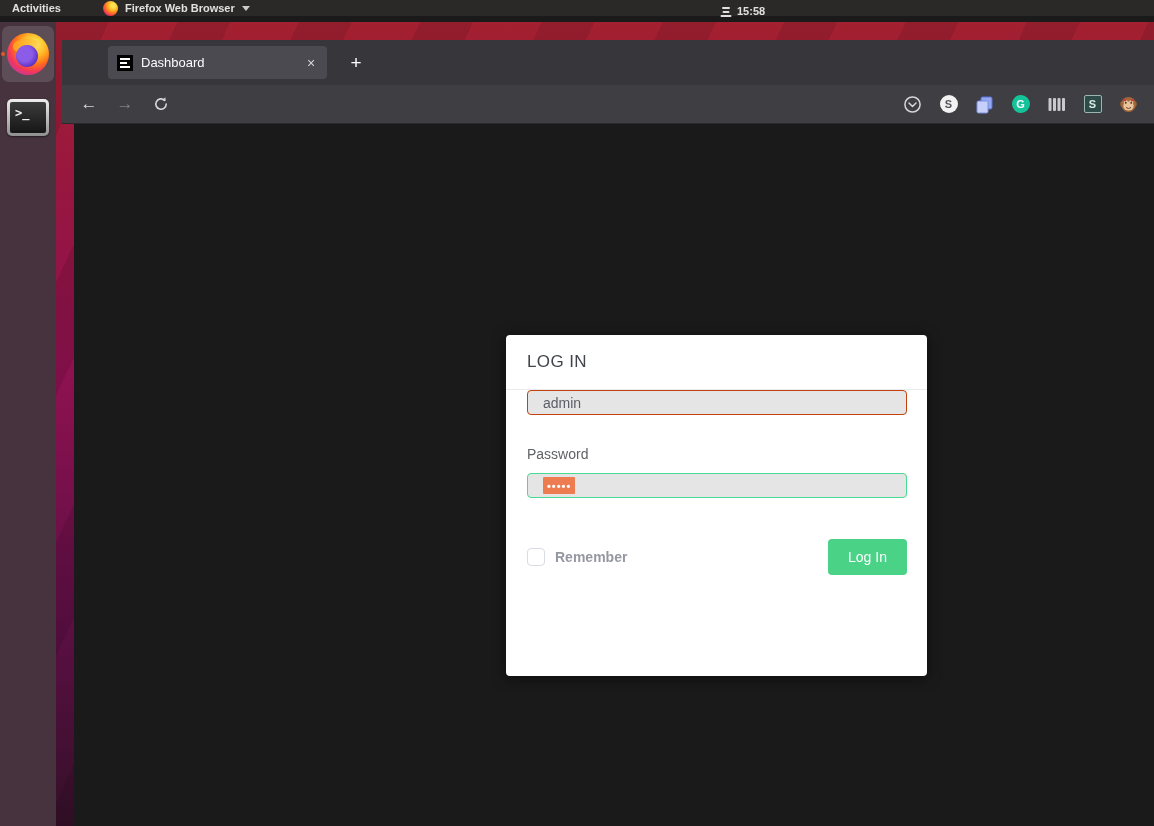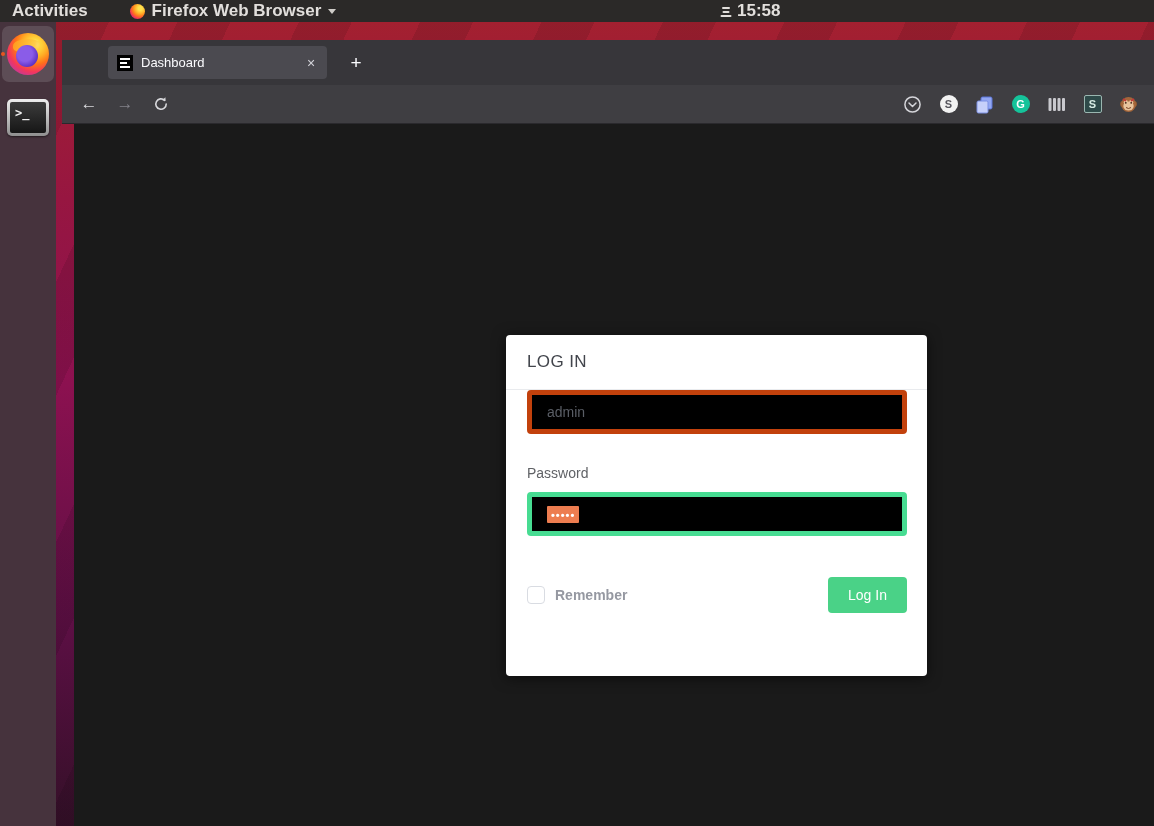--- a/index.html
+++ b/index.html
@@ -1,23 +1,23 @@
 <!DOCTYPE html>
 <html><head>
 <meta charset="utf-8">
 <style>
   * { margin:0; padding:0; box-sizing:border-box; }
   html,body { width:1154px; height:826px; overflow:hidden; }
   body { position:relative; background:#1a1a1a; font-family:"Liberation Sans", sans-serif; }
 
   
-  .top-bar { position:absolute; left:0; top:0; width:1154px; height:22px; background:#2b2928;
-             color:#e2dfdc; display:flex; align-items:center; z-index:30; font-size:17px; font-weight:bold; }
+  .top-bar { position:absolute; left:0; top:0; width:1154px; height:16px; background:#2b2928;
+             color:#e2dfdc; display:flex; z-index:30; font-size:11px; font-weight:bold; }
   .activities { padding:0 12px; height:100%; display:flex; align-items:center; cursor:default; }
-  .app-menu { margin-left:24px; display:flex; align-items:center; gap:7px; height:100%; padding:12px 6px; }
+  .app-menu { margin-left:24px; display:flex; align-items:center; gap:7px; height:100%; padding:4px 6px; }
   .ff-mini { width:15px; height:15px; border-radius:50%;
              background: radial-gradient(circle at 68% 30%, #ffe14d 0 14%, #ffb32a 34%, #ff7a1c 52%, #f3305a 72%, #b43a92 88%, #7b3fe0 100%); }
   .caret-down { width:0; height:0; border-left:4px solid transparent; border-right:4px solid transparent; border-top:5px solid #cfccc8; }
   .clock { position:absolute; left:720px; top:0; height:22px; display:flex; align-items:center; gap:6px; }
   .weekday-icon { width:11px; height:11px; position:relative; display:inline-block; }
   .weekday-icon i { position:absolute; left:50%; transform:translateX(-50%); height:2px; background:#e2dfdc; border-radius:1px; }
   .weekday-icon i:nth-child(1){ top:1px; width:8px; }
   .weekday-icon i:nth-child(2){ top:5px; width:7px; }
   .weekday-icon i:nth-child(3){ top:9px; width:11px; }
 
@@ -87,22 +87,22 @@
 
   
   .content { flex:1; background:#1a1a1a; position:relative;margin-left:12px; }
   .login-card { position:absolute; left:432px; top:211px; width:421px; height:341px; background:#ffffff;
                 border-radius:4px; box-shadow:0 2px 14px rgba(0,0,0,0.55); }
   .card-header { height:55px; display:flex; align-items:center; padding:0 21px;
                  border-bottom:1px solid #e9ebee; font-size:17px; color:#42454c; letter-spacing:0.4px; }
   .card-body { padding:0 20px 0 21px; }
   .field-label { margin-top:31px; font-size:14px; color:#606266; line-height:16px; }
   .field-label + .text-input { margin-top:11px; }
-  .text-input { height:44px; border:5px solid #c2410c; border-radius:4px; display:flex; align-items:center;
-                padding:0 15px; font-size:14px; color:#5a5e66; background:#000000; }
+  .text-input { height:25px; border:1px solid #c2410c; border-radius:4px; display:flex; align-items:center;
+                padding:0 15px; font-size:14px; color:#5a5e66; background:#e5e5e5; }
   .text-input.focused { border-color:#47dc92; }
   .pw-selection { background:#ed7d50; color:#ffffff; border-radius:1px; padding:4px 4px 3px 4px;
                   font-size:11px; letter-spacing:1px; line-height:10px; font-weight:bold; }
   .card-footer { margin-top:41px; display:flex; align-items:center; justify-content:space-between; height:36px; }
   .remember-wrap { display:flex; align-items:center;font-weight:bold; }
   .checkbox { width:18px; height:18px; border:1px solid #d9dce2; border-radius:4px; background:#fff; }
   .remember-label { margin-left:10px; font-size:14px; color:#9598a1; }
   .login-btn { width:79px; height:36px; background:#4ad287; border:none; border-radius:4px;
                color:#ffffff; font-size:14px; font-family:"Liberation Sans", sans-serif; }
 

